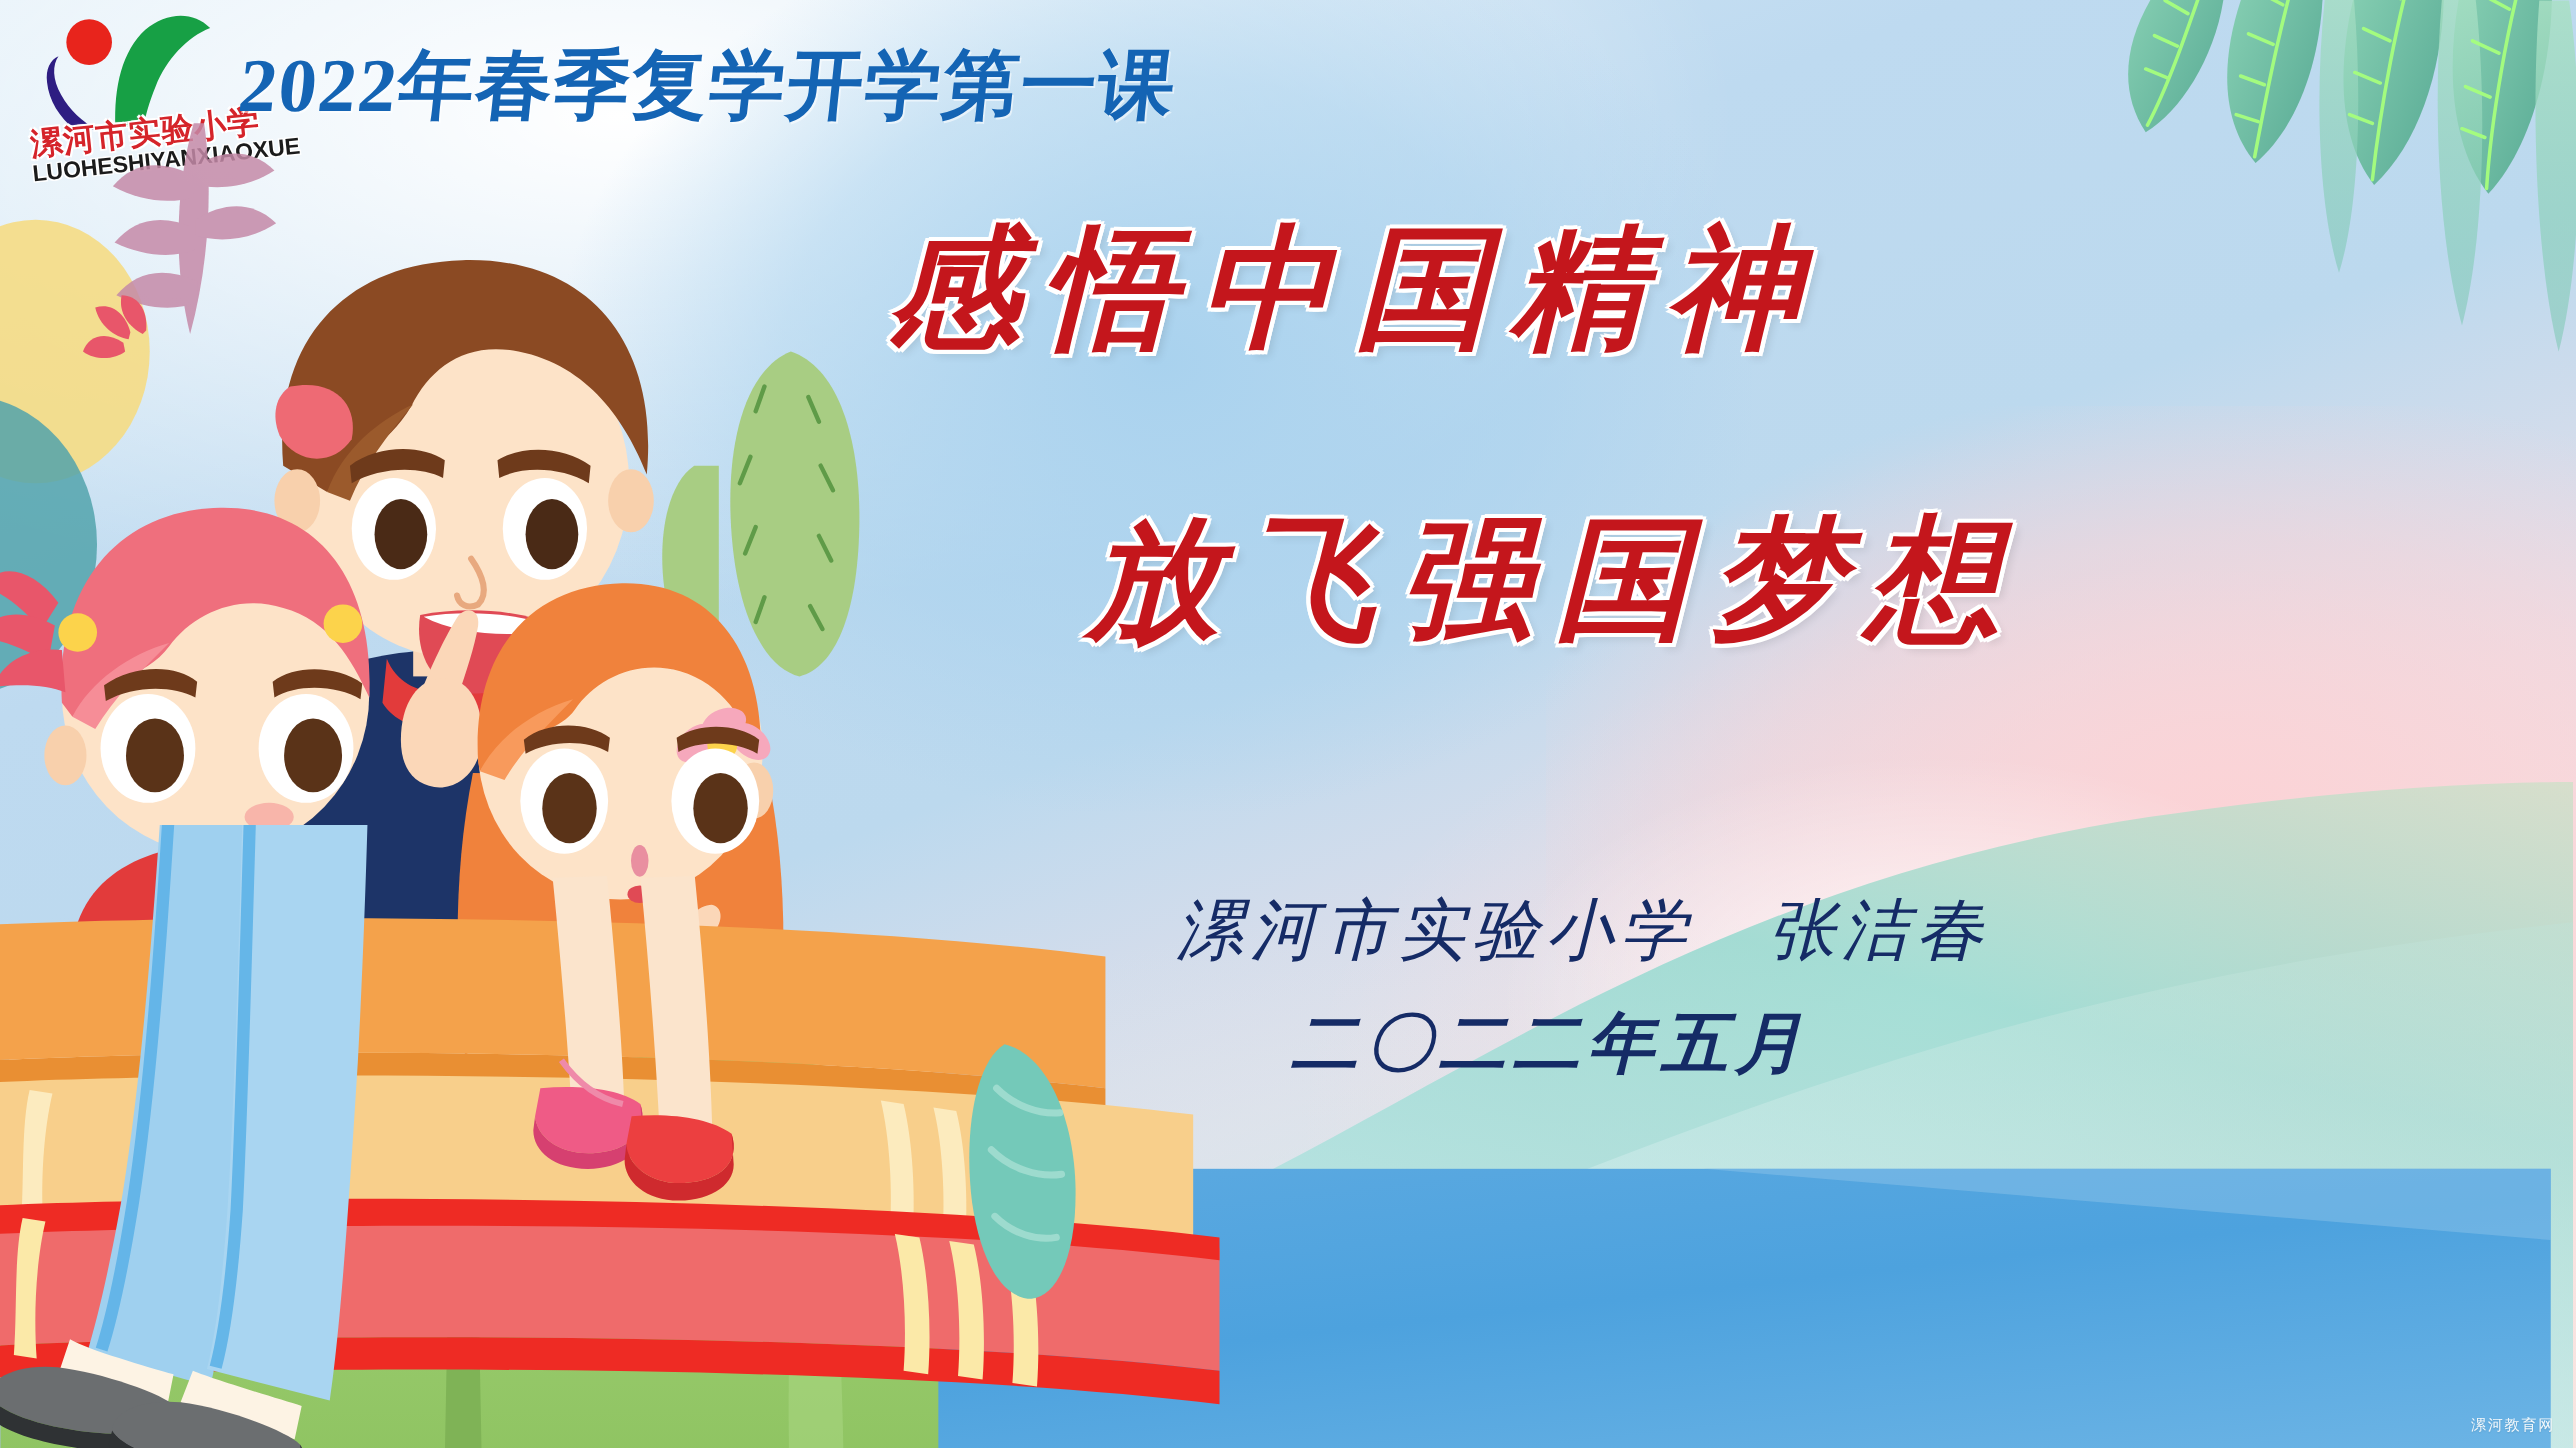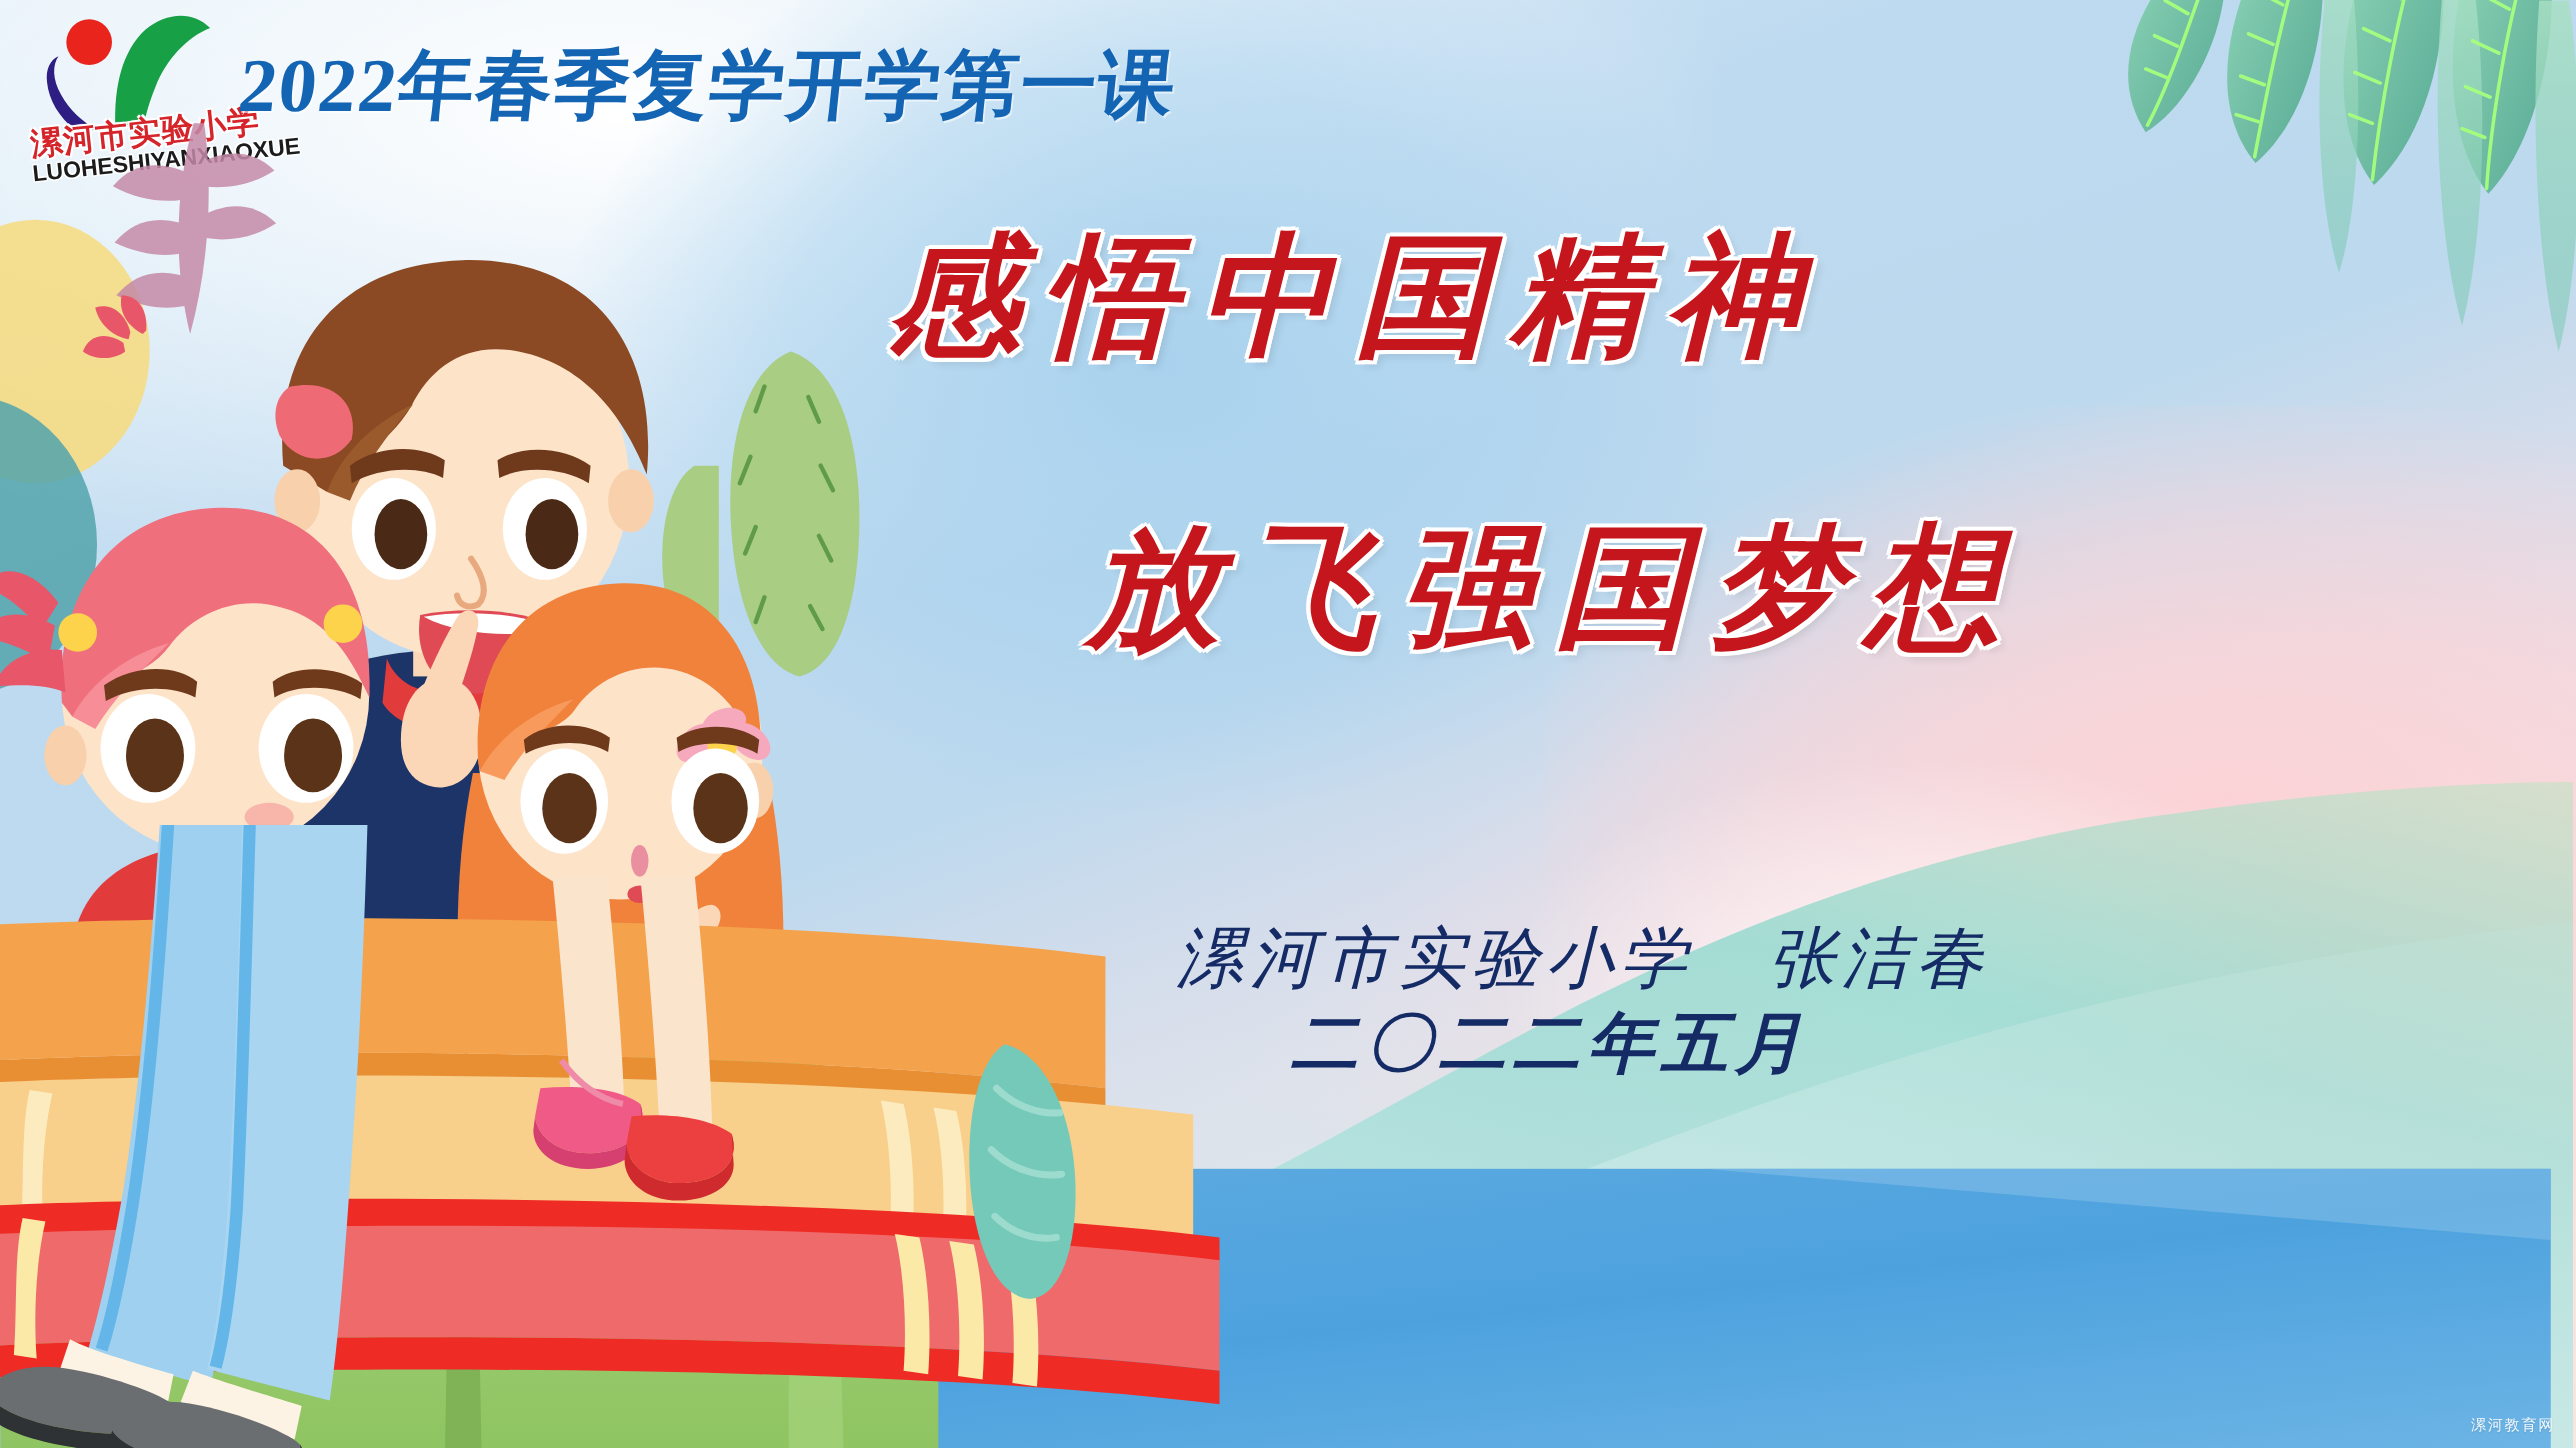--- a/index.html
+++ b/index.html
@@ -90,36 +90,35 @@
     color:#c4161c;
     white-space:nowrap;
     letter-spacing:23px;
     font-size:133px;
     line-height:1;
     font-style:italic;
     text-shadow:
        4.4px 0 0 #fff, -4.4px 0 0 #fff, 0 4.4px 0 #fff, 0 -4.4px 0 #fff,
        3.5px 3.5px 0 #fff, -3.5px 3.5px 0 #fff, 3.5px -3.5px 0 #fff, -3.5px -3.5px 0 #fff,
        6.1px 6.1px 8.8px rgba(0,0,0,0.10);
-    margin-top: 8px;
   }
   .hero-1 { left:887px; top:223px; }
   .hero-2 { left:1087px; top:514px; }
 
   .credit {
     position:absolute;
     font-family:"Liberation Serif", serif;
     color:#152b66;
     white-space:nowrap;
     font-style:italic;
     letter-spacing:7px;
     font-size:67px;
     line-height:1;
   }
-  .credit-school { left:1176px; top:897px;margin-top:28px; }
+  .credit-school { left:1176px; top:897px; }
   .credit-date   { left:1291px; top:1010px;font-weight:bold; }
 
   .watermark {
     position:absolute; right:21px; bottom:14px;
     font-family:"Liberation Serif", serif;
     font-size:15px; color:rgba(255,255,255,0.92);
     letter-spacing:1.8px;
     text-shadow:0 0.9px 1.8px rgba(0,0,0,0.12);
   }
 

